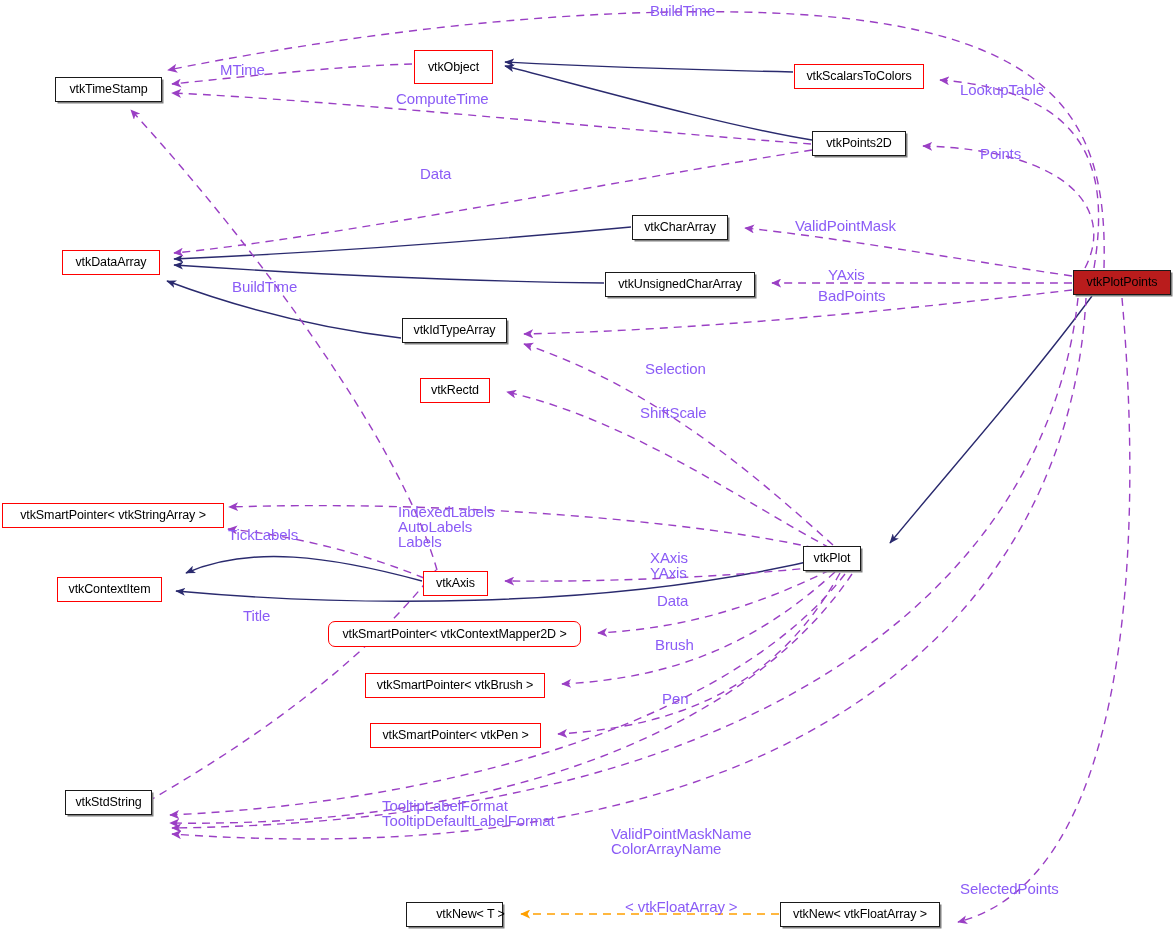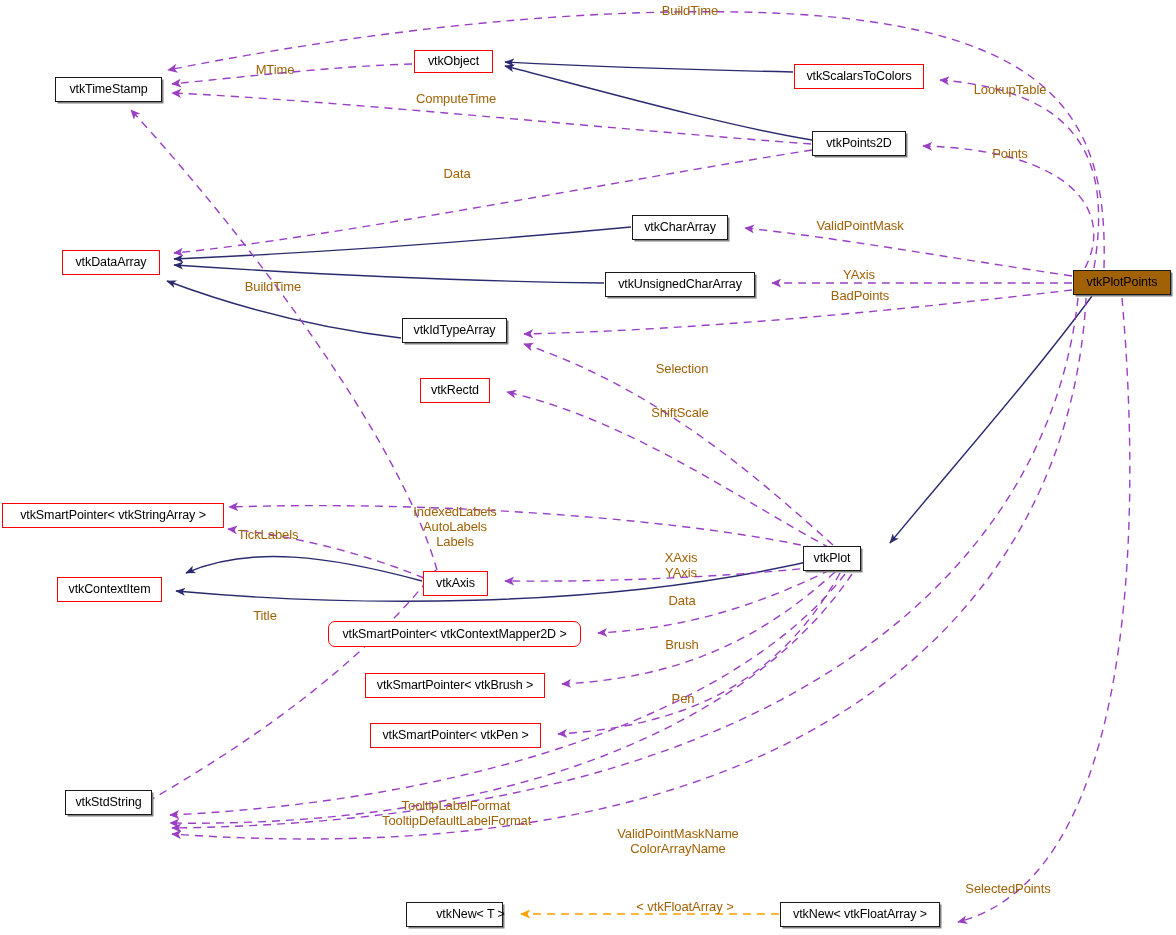--- a/index.html
+++ b/index.html
@@ -39,31 +39,31 @@
     z-index: 5;
   }
   .node.black-border {
     border: 1px solid #1a1a1a;
     box-shadow: 2px 2px 0 -0.5px #808080;
   }
   .node.red-border {
     border: 1.5px solid #ff0000;
   }
   .node.current {
-    background: #a16207;
+    background: #b91c1c;
     border: 1px solid #1a1a1a;
     box-shadow: 2px 2px 0 -0.5px #808080;
   }
   .edge-label {
     position: absolute;
-    font-size: 13px;
-    color: #a16207;
+    font-size: 15px;
+    color: #8b5cf6;
     line-height: 15px;
     white-space: pre;
-    text-align: center;
+    text-align: left;
     z-index: 4;
     letter-spacing: -0.1px;
   }
 </style>
 </head>
 <body>
 
 <div id="diagram">
 
   <svg id="edge-layer" viewBox="0 0 1176 935" xmlns="http://www.w3.org/2000/svg">
@@ -149,21 +149,21 @@
 
     <g class="tmpl-edges" fill="none" stroke="#ffa000" stroke-width="1.4" stroke-dasharray="8,6" marker-end="url(#arrow-tmpl)">
       <path d="M779,914 L521,914"></path>
     </g>
   </svg>
 
   <div class="node black-border" style="left:55px;top:77px;width:107px;height:25px;">
     <span>vtkTimeStamp</span>
   </div>
 
-  <div class="node red-border" style="left:414px;top:50px;width:79px;height:23px;">
+  <div class="node red-border" style="left:414px;top:50px;width:79px;height:34px;">
     <span>vtkObject</span>
   </div>
 
   <div class="node red-border" style="left:794px;top:64px;width:130px;height:25px;">
     <span>vtkScalarsToColors</span>
   </div>
 
   <div class="node black-border" style="left:812px;top:131px;width:94px;height:25px;">
     <span>vtkPoints2D</span>
   </div>

